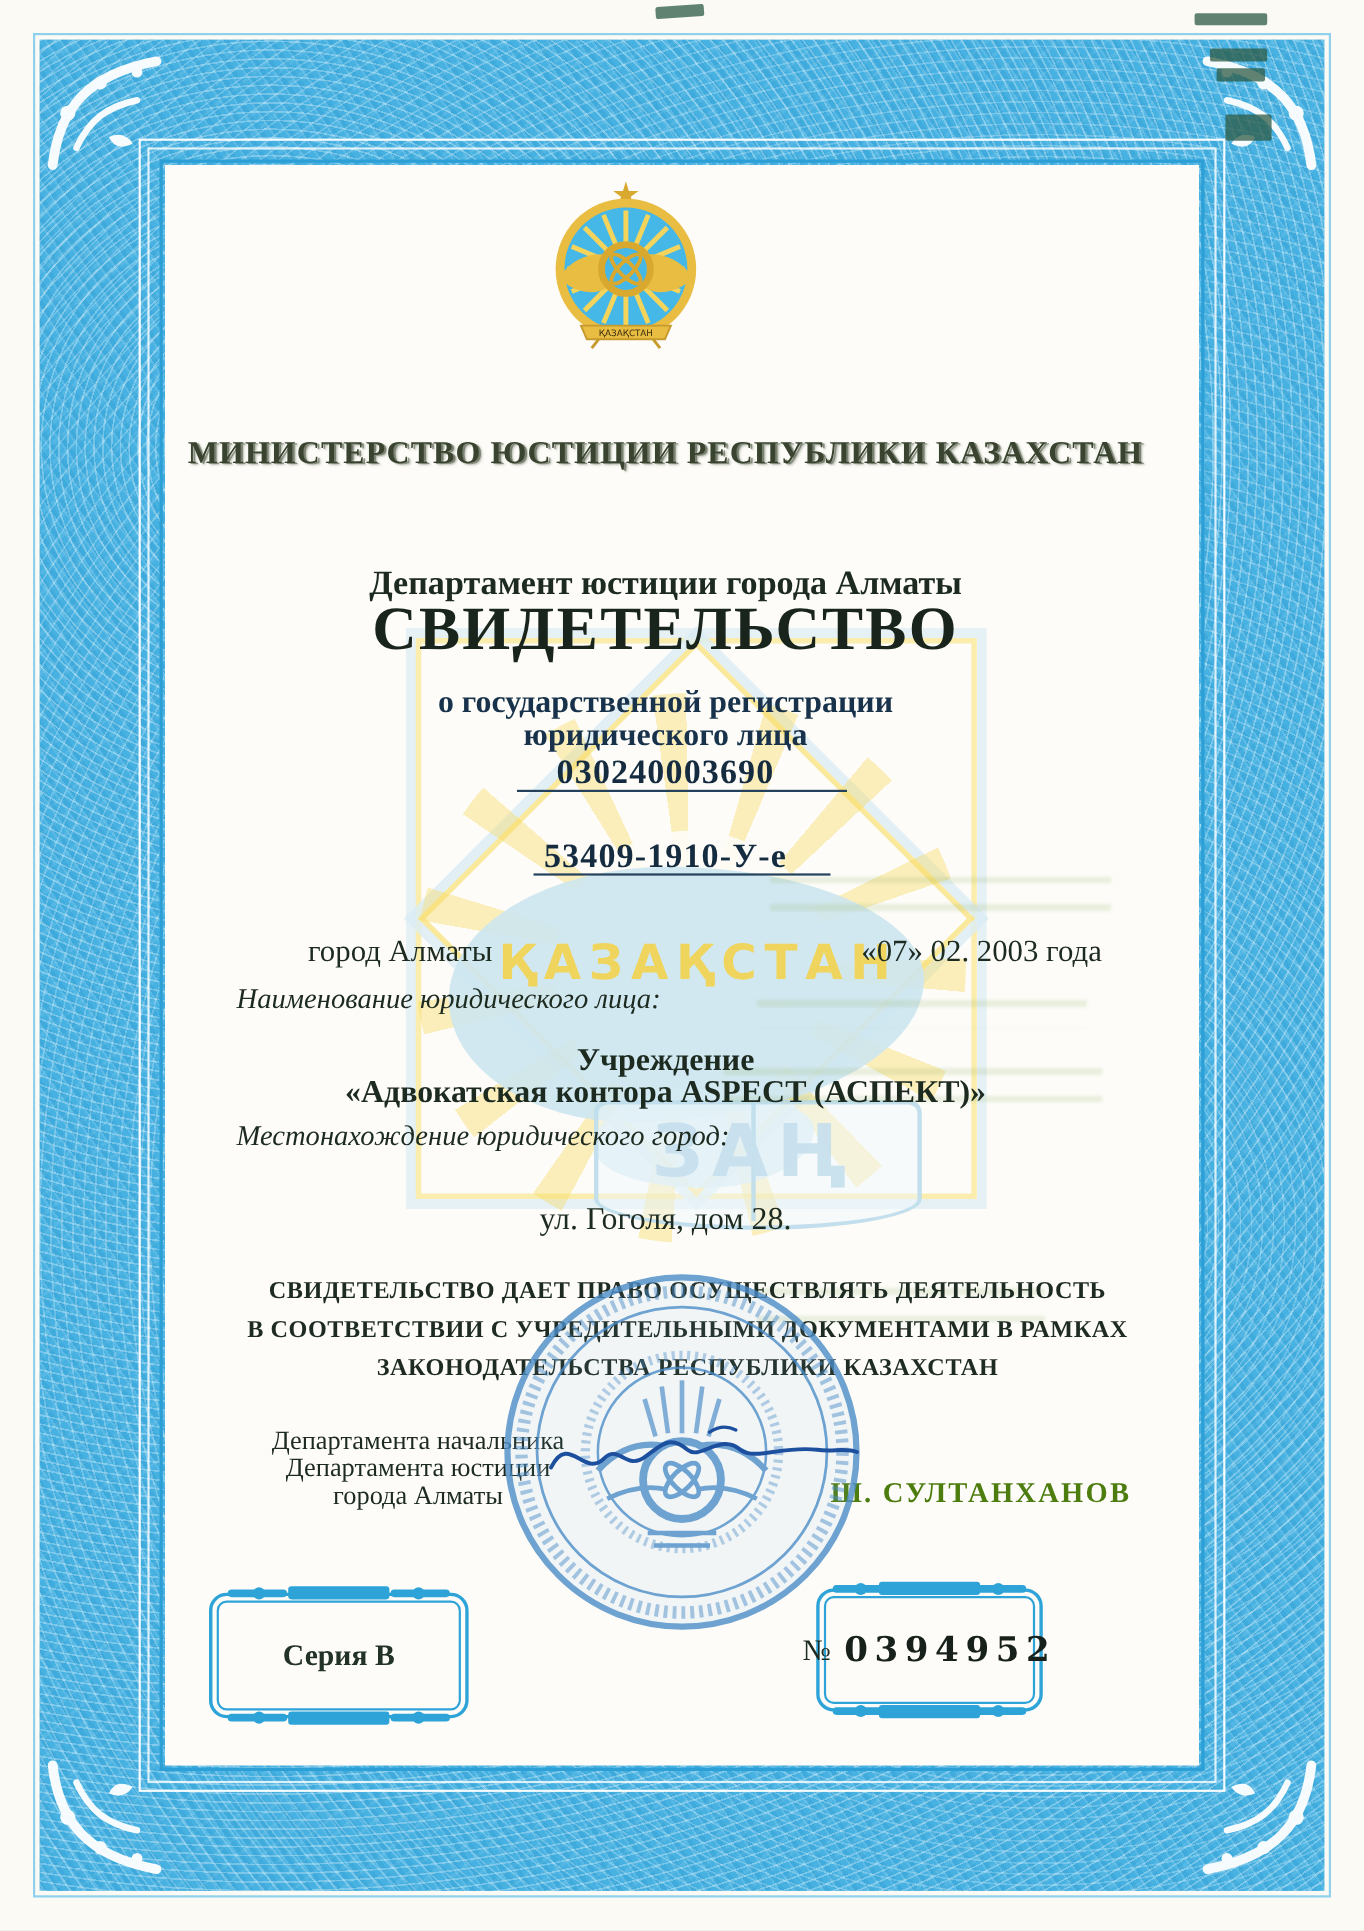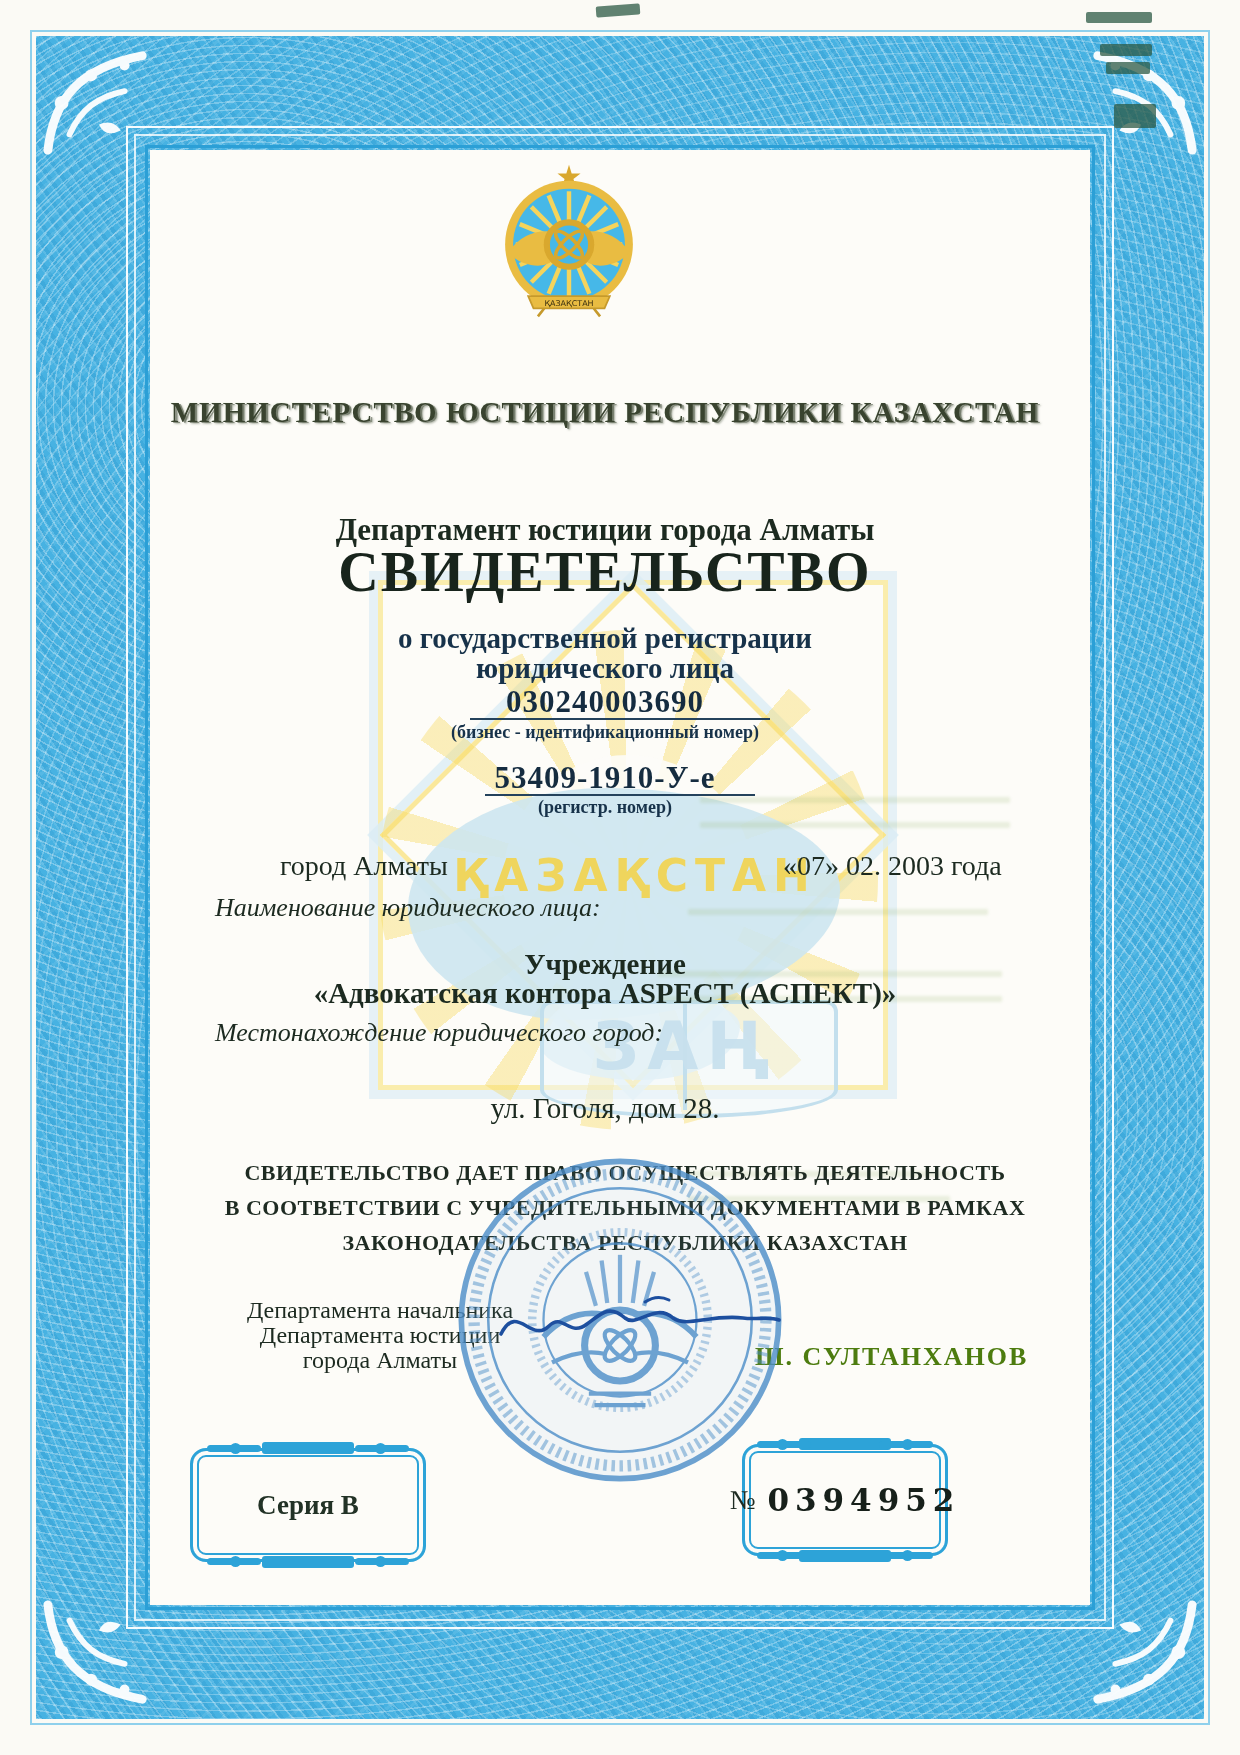--- a/index.html
+++ b/index.html
@@ -198,24 +198,22 @@
   </div>
 
   <div class="cline ministry">МИНИСТЕРСТВО ЮСТИЦИИ РЕСПУБЛИКИ КАЗАХСТАН</div>
   <div class="cline department">Департамент юстиции города Алматы</div>
   <div class="cline bigtitle">СВИДЕТЕЛЬСТВО</div>
   <div class="cline sub" style="top:622px;">о государственной регистрации</div>
   <div class="cline sub" style="top:652px;">юридического лица</div>
 
   <div class="cline numval" style="top:684px;">030240003690</div>
   <div class="uline" style="top:718px;width:300px;"></div>
-  <div class="cline capt" style="top:722px;">(бизнес - идентификационный номер)</div>
   <div class="cline numval" style="top:760px;">53409-1910-У-е</div>
   <div class="uline" style="top:794px;width:270px;"></div>
-  <div class="cline capt" style="top:797px;">(регистр. номер)</div>
 
   <div class="t body28" style="left:280px;top:850px;">город Алматы</div>
   <div class="t body28" style="left:760px;top:850px;margin-left:23px;">«07» 02. 2003 года</div>
 
   <div class="t lbl" style="left:215px;top:893px;">Наименование юридического лица:</div>
   <div class="cline bold29" style="top:948px;">Учреждение</div>
   <div class="cline bold29" style="top:977px;">«Адвокатская контора ASPECT (АСПЕКТ)»</div>
 
   <div class="t lbl" style="left:215px;top:1018px;">Местонахождение юридического город:</div>
   <div class="cline plain29" style="top:1092px;text-align:center;">ул. Гоголя, дом 28.</div>

